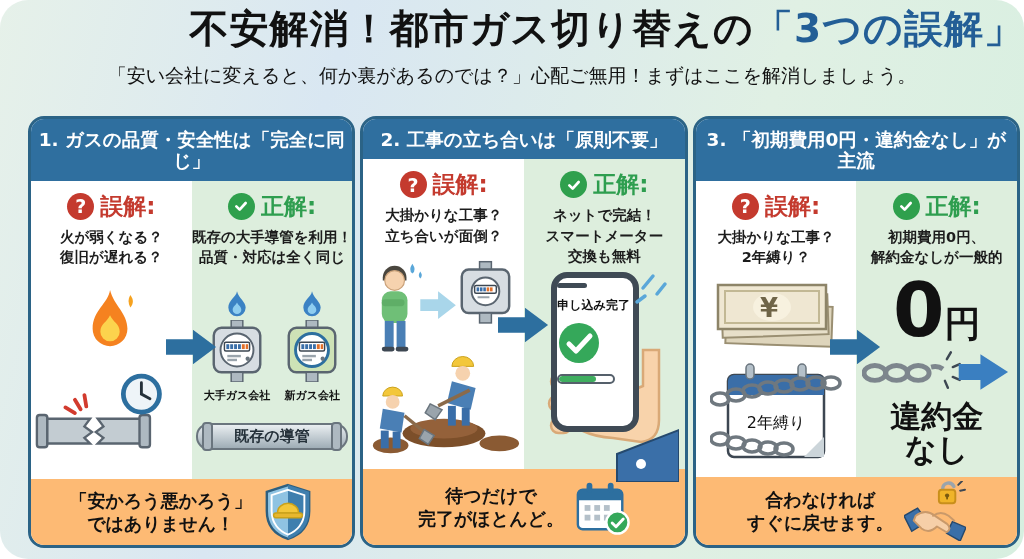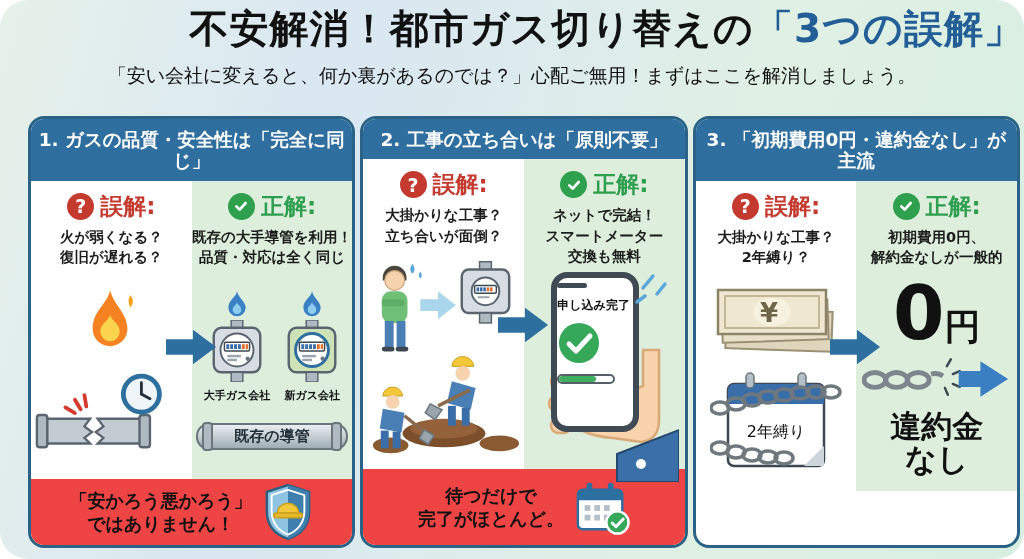--- a/index.html
+++ b/index.html
@@ -23,21 +23,21 @@
   .badge { width:27px; height:27px; border-radius:50%; display:flex; align-items:center; justify-content:center;
            color:#fff; font-weight:900; font-size:19px; flex:0 0 auto; }
   .badge.red { background:#c43a2e; }
   .badge.green { background:#2fa04d; }
   .label-text { font-size:23px; font-weight:900; }
   .label-text.red { color:#c43a2e; }
   .label-text.green { color:#2e9e4f; }
   .desc { margin-top:5px; font-size:14.5px; font-weight:700; text-align:center; color:#1c1c1c; white-space:pre-line; line-height:1.4; }
   .illus { flex:1; width:100%; position:relative; display:flex; flex-direction:column; align-items:center; justify-content:space-evenly; padding:4px 0 6px; }
   .center-arrow { position:absolute; left:50%; top:168px; transform:translate(-50%,-50%); z-index:3; }
-  .panel-footer { flex:1; display:flex; align-items:center; justify-content:center; gap:10px; background:#ef4444; padding:4px 8px; }
+  .panel-footer { flex:1; display:flex; align-items:center; justify-content:center; gap:10px; background:#fdba74; padding:4px 8px; }
   .footer-text { font-size:18px; font-weight:800; color:#111; white-space:pre-line; text-align:center; line-height:1.3; }
 
   
   .meters-row { display:flex; gap:14px; align-items:flex-end; }
   .meter-unit { display:flex; flex-direction:column; align-items:center; }
   .meter-label { font-size:11px; font-weight:800; color:#111; margin-top:6px; white-space:nowrap; }
   .pipe-bar { width:152px; height:27px; background:linear-gradient(#e9eef1,#9fadb6); border:2px solid #6a757e; border-radius:13px;
               display:flex; align-items:center; justify-content:center; position:relative; margin-bottom:4px; }
   .pipe-bar .ring { position:absolute; top:-3px; bottom:-3px; width:11px; background:#aeb9c1; border:2px solid #6a757e; border-radius:4px; }
   .pipe-bar .ring.left { left:4px; } .pipe-bar .ring.right { right:4px; }
@@ -406,16 +406,31 @@
           </div>
         </div>
 
         <div class="center-arrow">
           <svg width="52" height="40" viewBox="0 0 54 40">
               <polygon points="0,12 28,12 28,2 52,20 28,38 28,28 0,28" fill="#2d6f9f"></polygon>
             </svg>
         </div>
       </div>
 
+      <div class="panel-footer">
+        <div class="footer-text">合わなければ
+すぐに戻せます。</div>
+        <svg width="62" height="60" viewBox="0 0 64 62">
+          <path d="M40 10 v-2 a6 6 0 0 1 11.5-2.3" stroke="#9aa4ac" stroke-width="3.5" fill="none" stroke-linecap="round"></path>
+          <rect x="36" y="9" width="17" height="14" rx="3" fill="#f0b429" stroke="#c98f1b" stroke-width="2"></rect>
+          <circle cx="44.5" cy="15" r="2.2" fill="#7a5a10"></circle>
+            <rect x="43.6" y="15" width="1.8" height="4" fill="#7a5a10"></rect>
+          <path d="M56 4 l4-4 M58 10 l5-1" stroke="#3d4752" stroke-width="2" stroke-linecap="round"></path>
+          <polygon points="0,36 14,28 24,42 8,52" fill="#3a6fa8" stroke="#25496e" stroke-width="1.5"></polygon>
+          <polygon points="64,48 50,42 44,54 58,62" fill="#3a6fa8" stroke="#25496e" stroke-width="1.5"></polygon>
+          <path d="M12 36 q10-8 20 0 l12 8 q6 5 0 9 l-10-6 q-8 8-16 2 l-8-8 z" fill="#f6cfa8" stroke="#c9996a" stroke-width="2" stroke-linejoin="round"></path>
+          <path d="M30 36 q8-6 16 0 l6 5" fill="none" stroke="#c9996a" stroke-width="2" stroke-linecap="round"></path>
+        </svg>
+      </div>
     </section>
 
   </div>
 </div>
 
 </body></html>

